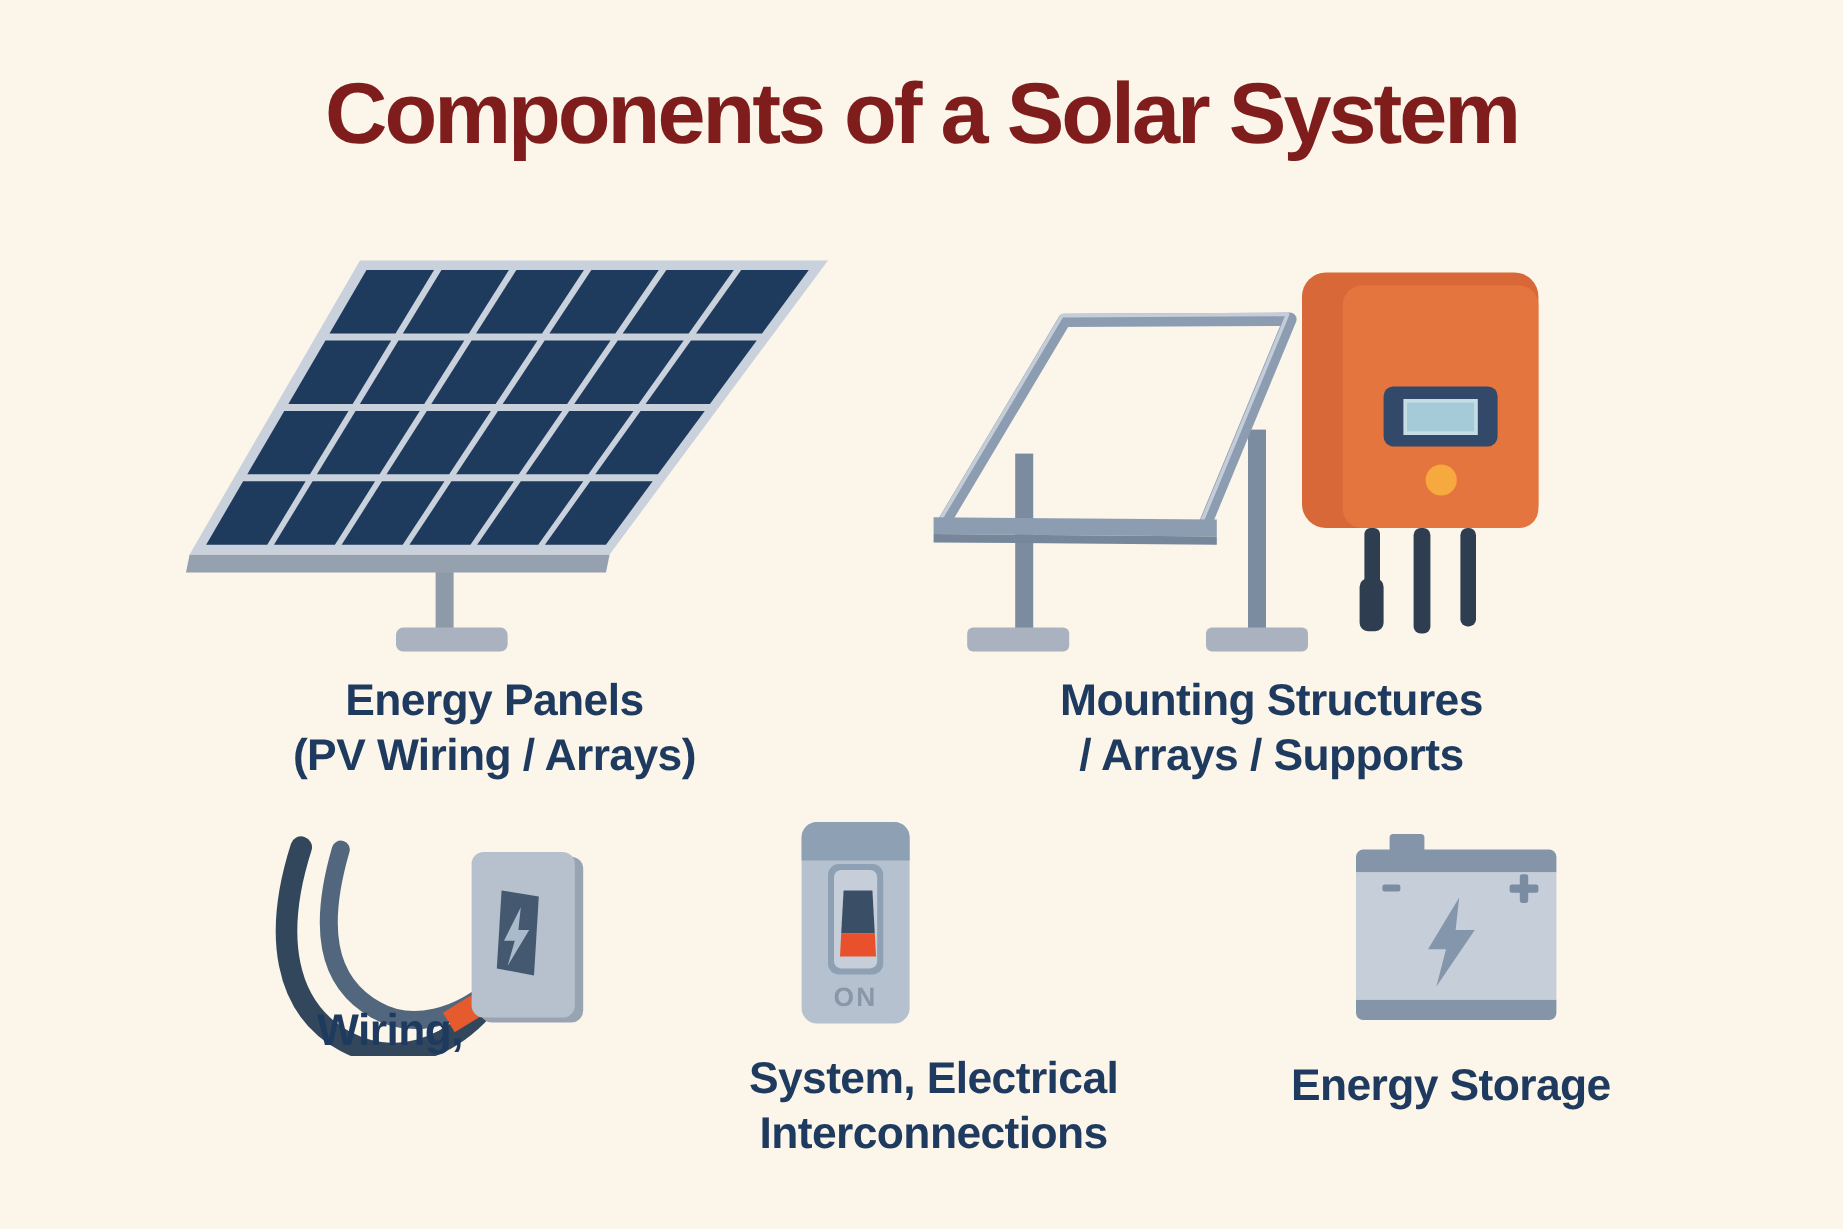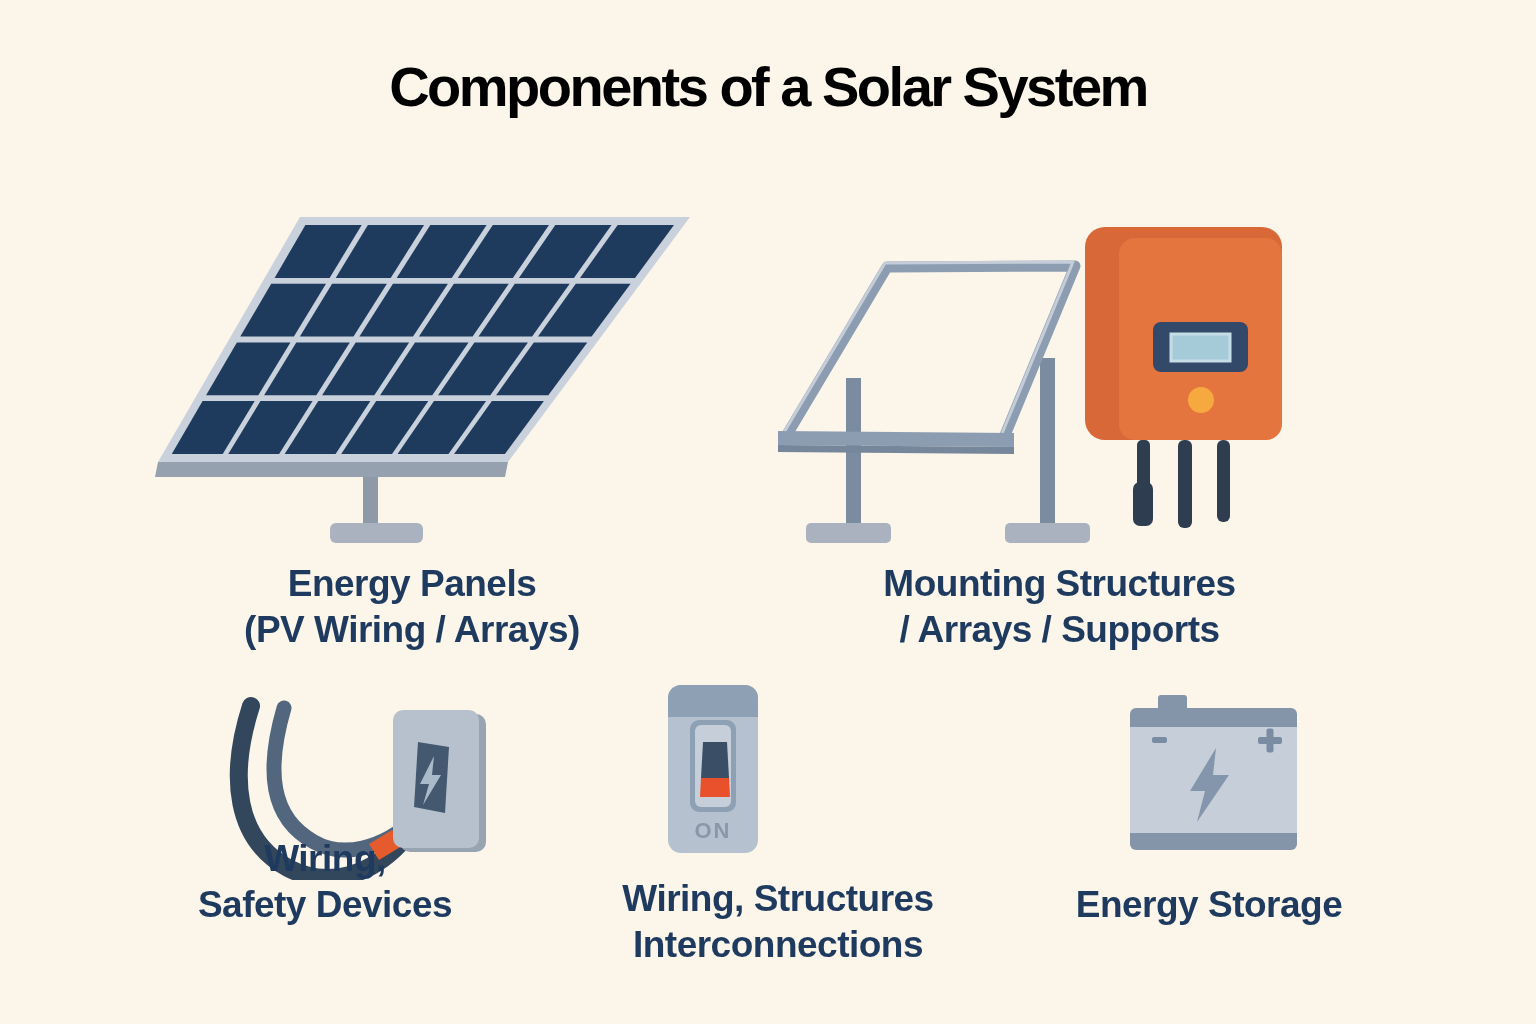--- a/index.html
+++ b/index.html
@@ -6,22 +6,22 @@
   body{
     width:1536px;height:1024px;
     background:#FBF5EA;
     font-family:"Liberation Sans","DejaVu Sans",sans-serif;
     overflow:hidden;
   }
   .stage{position:relative;width:1536px;height:1024px;background:#FBF5EA;}
   .title{
     position:absolute;left:0;right:0;top:54px;margin:0;
     text-align:center;
-    font-size:56px;font-weight:bold;letter-spacing:-2.5px;
-    color:#000000;
+    font-size:72px;font-weight:bold;letter-spacing:-2.5px;
+    color:#7f1d1d;
   }
   .icon{position:absolute;display:block;}
   #icon-solar{left:140px;top:200px;width:580px;height:350px;}
   #icon-mounting{left:770px;top:210px;width:550px;height:340px;}
   #icon-wiring{left:200px;top:680px;width:320px;height:200px;}
   #icon-breaker{left:660px;top:680px;width:120px;height:180px;}
   #icon-battery{left:1120px;top:685px;width:190px;height:175px;}
   .caption{
     position:absolute;text-align:center;
     font-size:37px;line-height:46px;font-weight:bold;letter-spacing:-0.5px;
@@ -138,25 +138,24 @@
     <div>(PV Wiring / Arrays)</div>
   </div>
 
   <div id="cap-mounting" class="caption">
     <div>Mounting Structures</div>
     <div>/ Arrays / Supports</div>
   </div>
 
   <div id="cap-wiring-safety" class="caption">
     <div>Wiring,</div>
-    <div>Safety Devices</div>
   </div>
 
   <div id="cap-wiring-electrical" class="caption">
-    <div>Wiring, Structures</div>
+    <div>System, Electrical</div>
     <div>Interconnections</div>
   </div>
 
   <div id="cap-energy" class="caption">
     <div>Energy Storage</div>
   </div>
 
 </div>
 
 </body></html>

